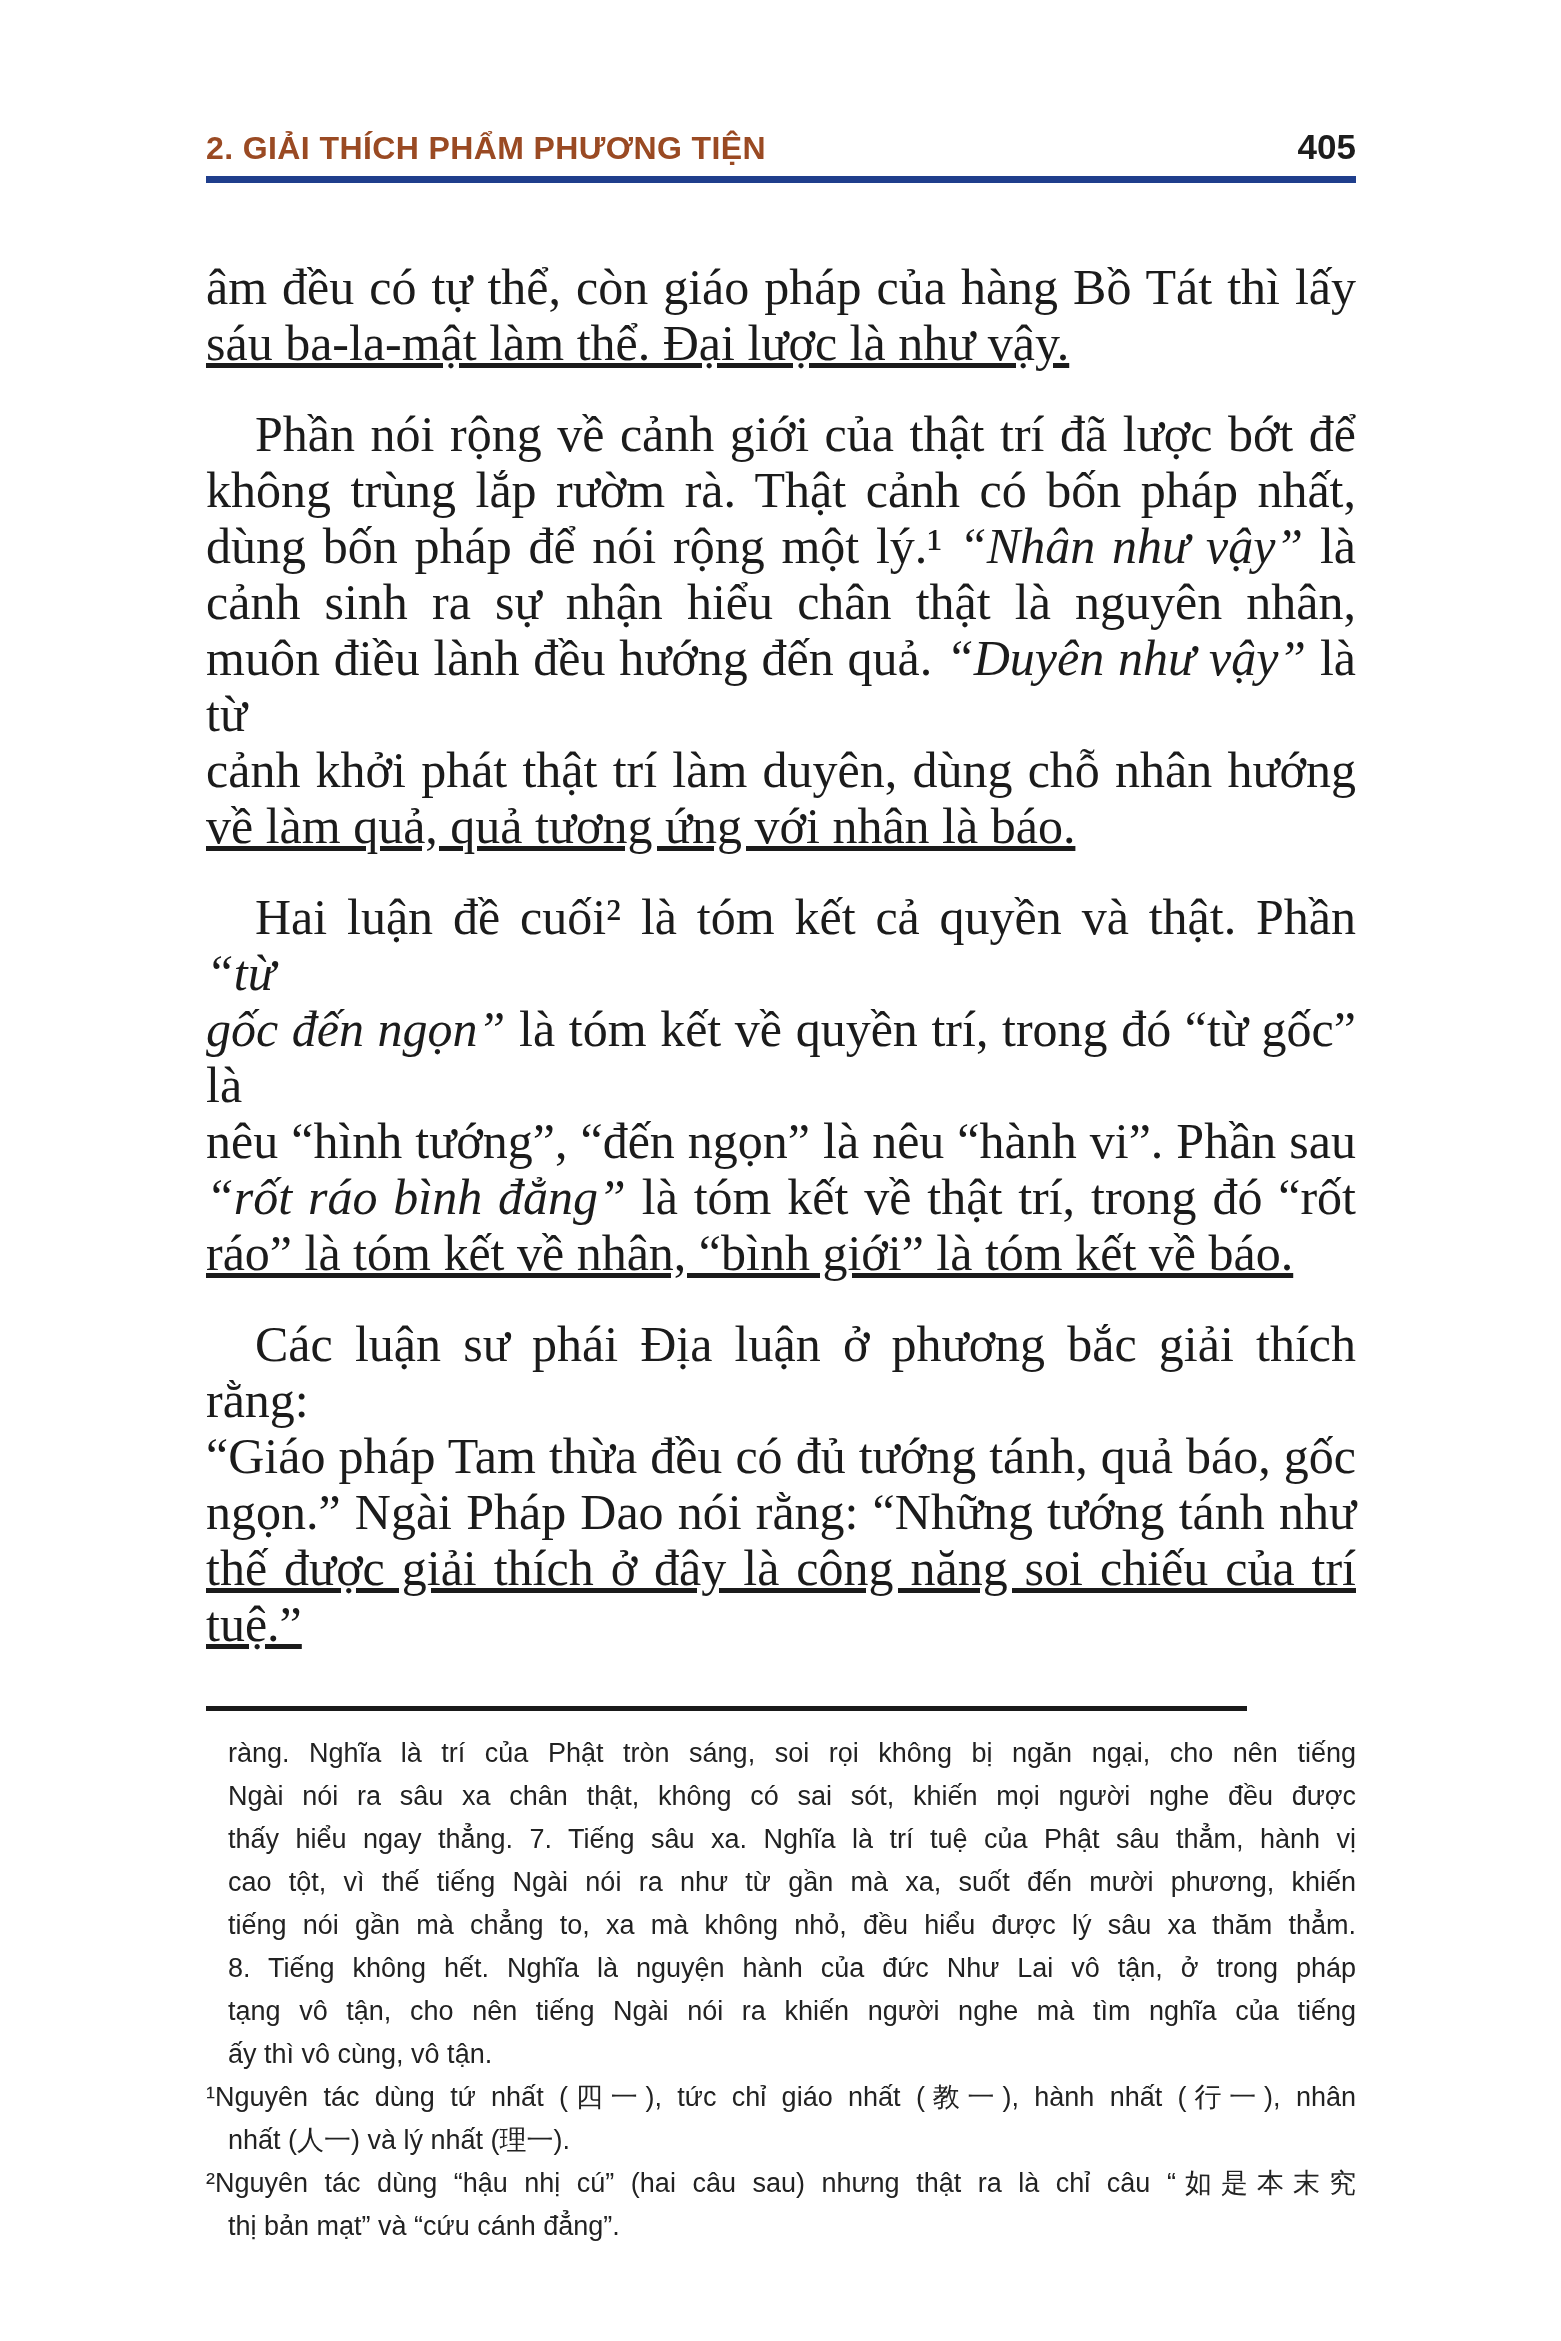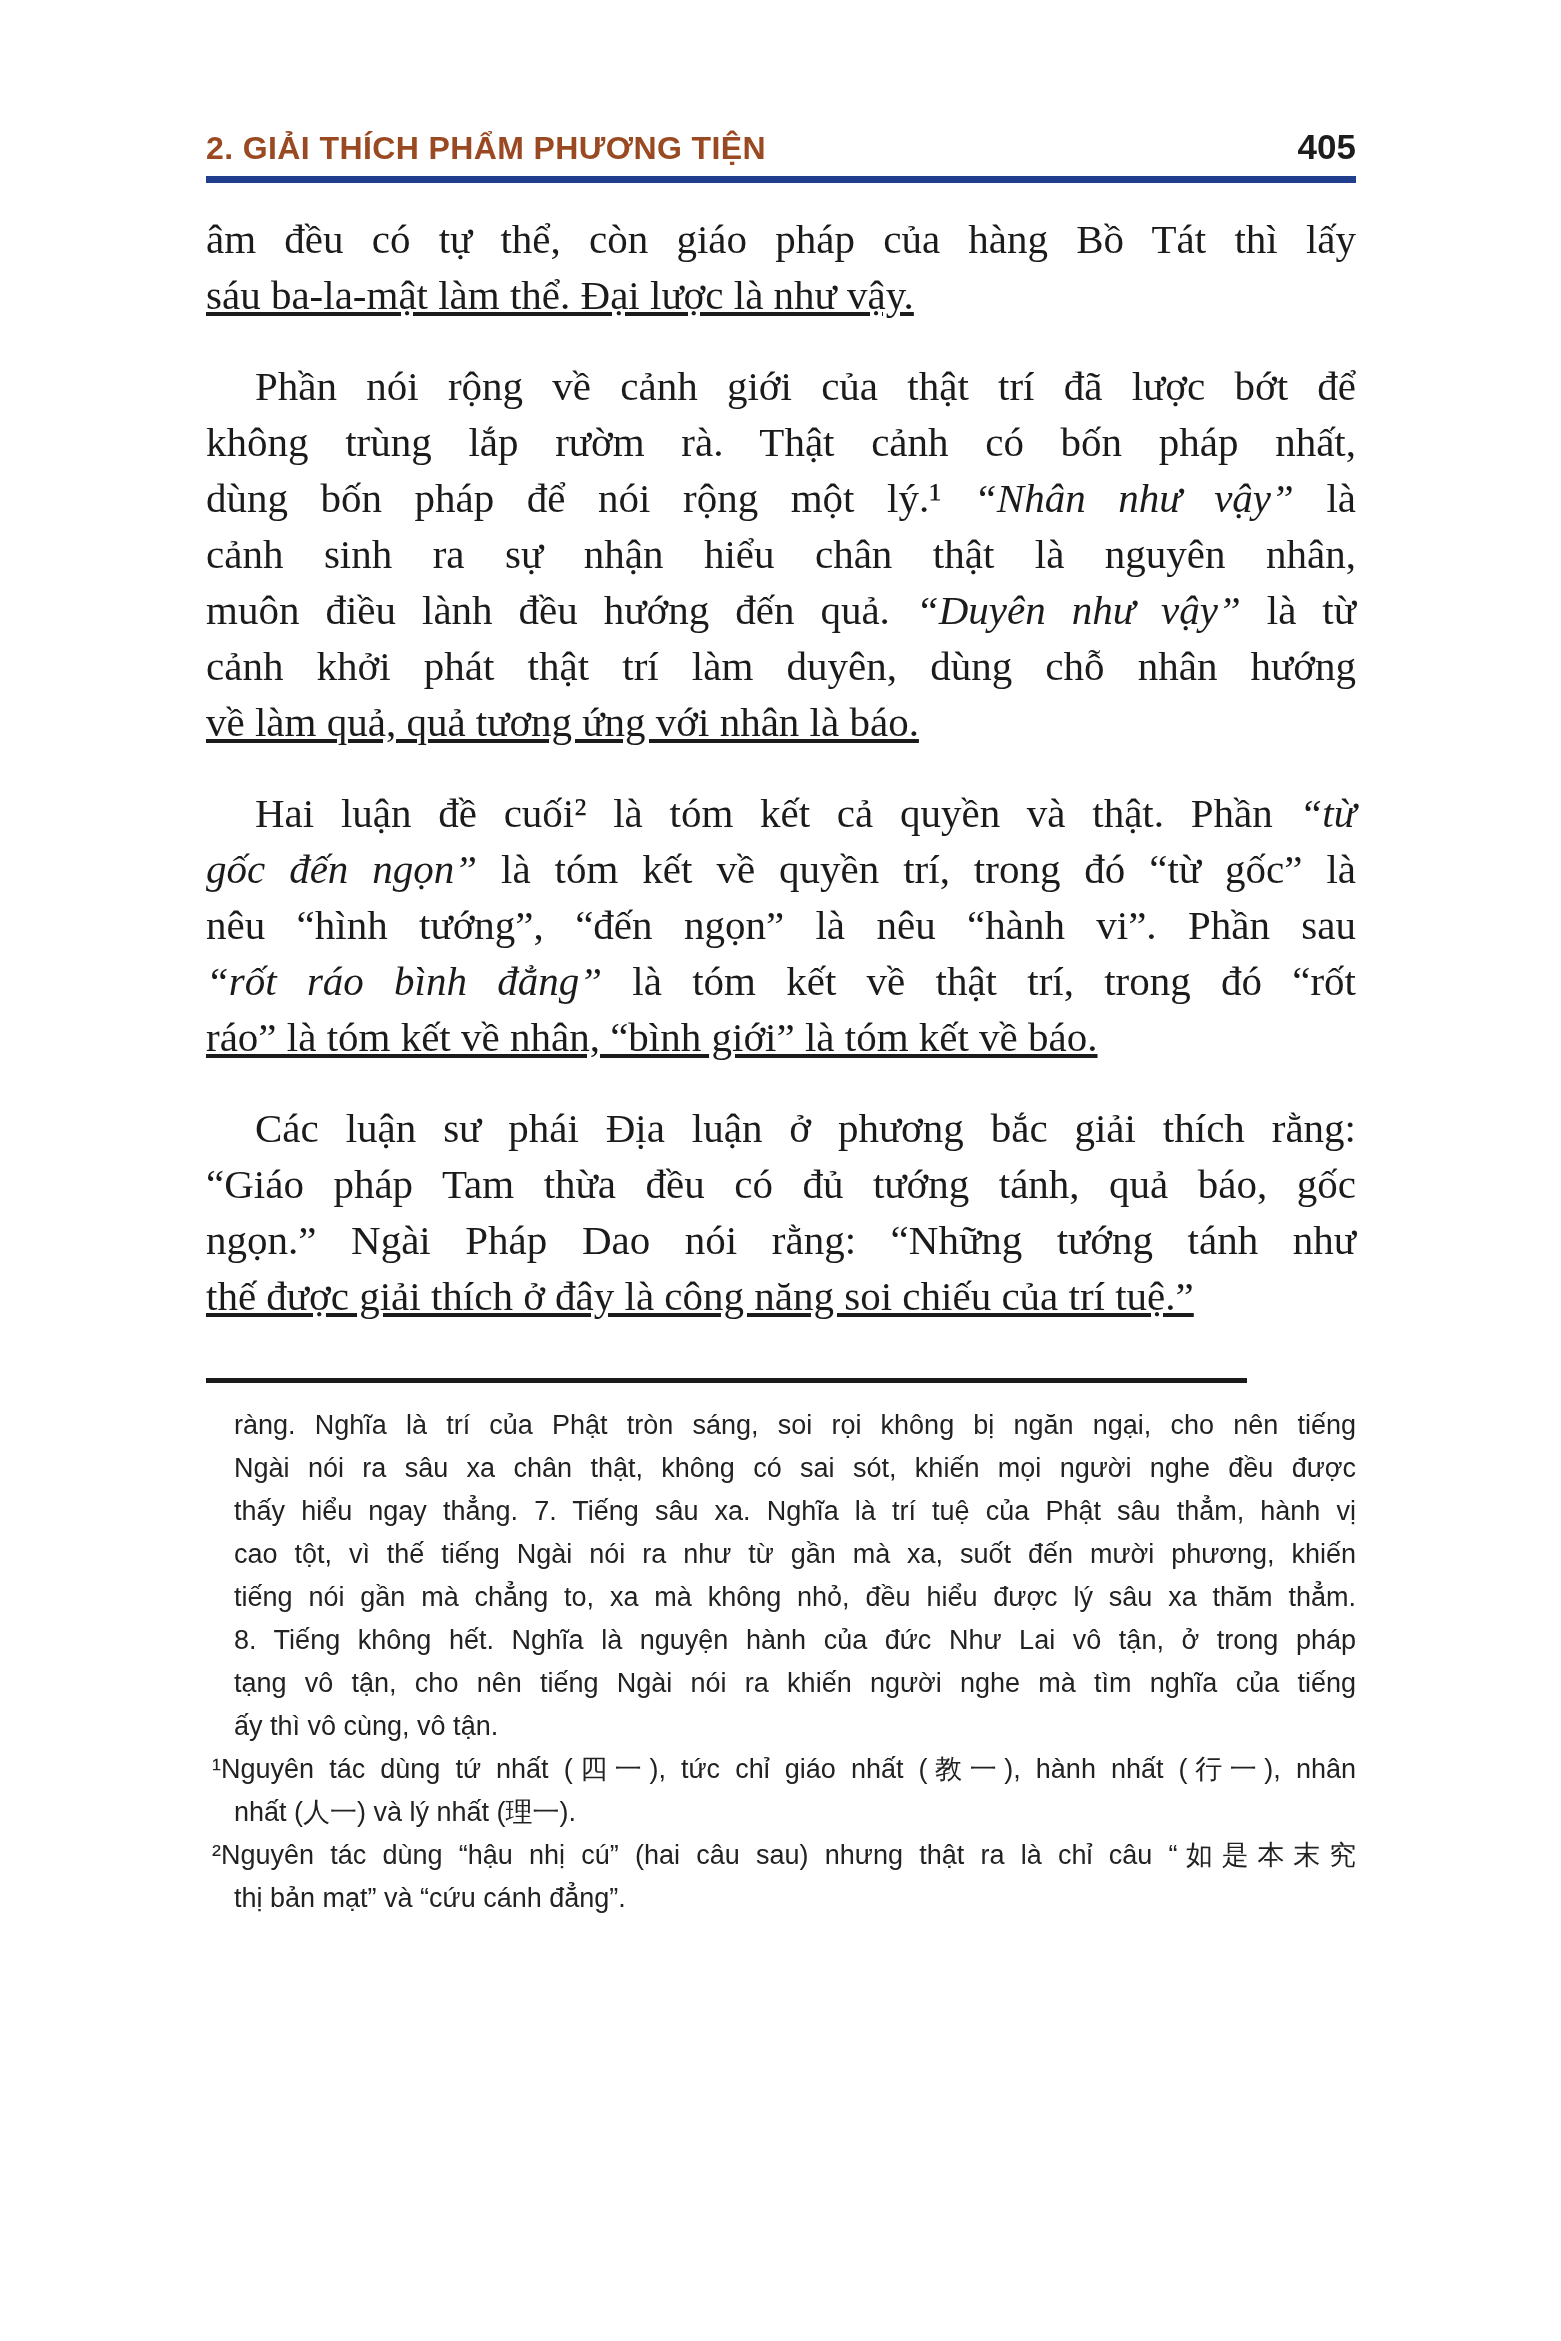--- a/index.html
+++ b/index.html
@@ -38,23 +38,23 @@
     font-weight: bold;
     font-size: 35px;
     color: #1d1d1d;
   }
   .header-rule {
     height: 7px;
     background: #1f3e8c;
     margin-top: 8.7px;
   }
   .body-text {
-    margin-top: 28px;
+    margin-top: 76px;
     font-family: "Liberation Serif", "DejaVu Serif", serif;
-    font-size: 41px;
+    font-size: 50px;
     line-height: 56px;
     color: #1b1b1b;
   }
   .para { margin: 0 0 35px 0; }
   .para:last-child { margin-bottom: 0; }
   .bline {
     text-align: justify;
     text-align-last: justify;
   }
   .bline.lastline { text-align-last: left; text-decoration: underline; }
@@ -71,21 +71,20 @@
     font-family: "Liberation Sans", sans-serif;
     font-size: 27px;
     line-height: 43px;
     color: #222222;
   }
   .fn { margin: 0; }
   .fn-line {
     text-align: justify;
     text-align-last: justify;
     padding-left: 22px;
-    margin-left: 6px;
   }
   .fn-line.no-pad { padding-left: 0; }
   .fn-line.lastline { text-align-last: left; }
 </style>
 </head>
 <body>
 
 <div class="page">
   <div class="content">
 

